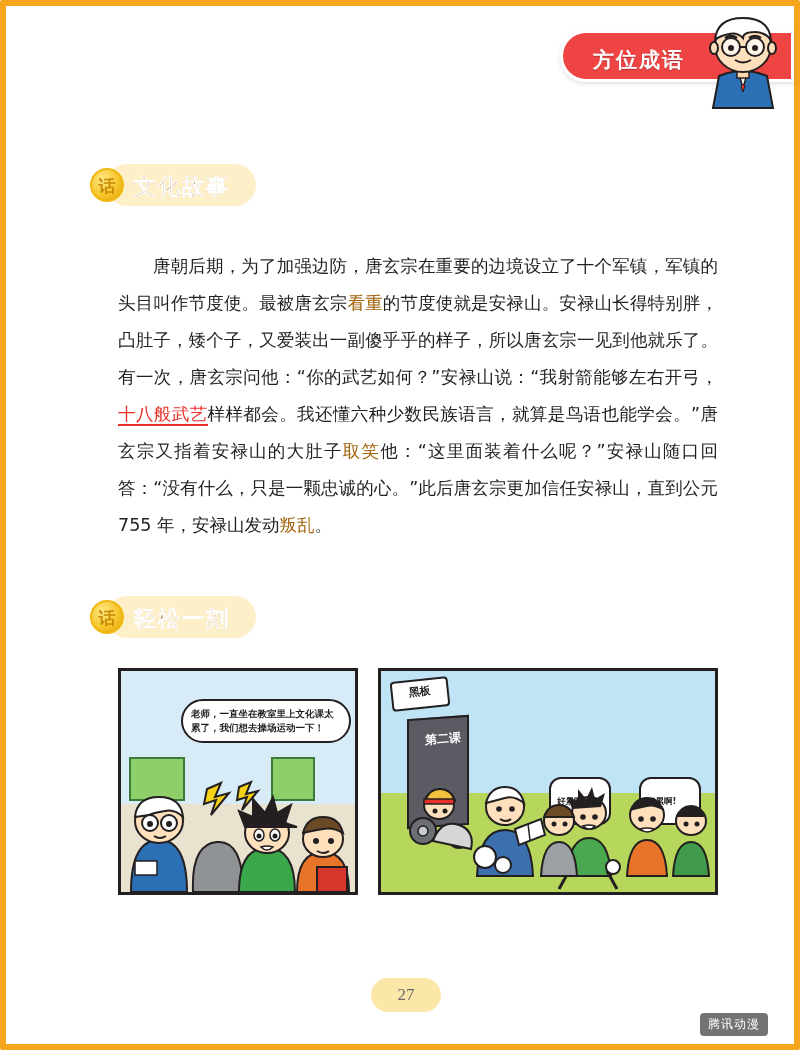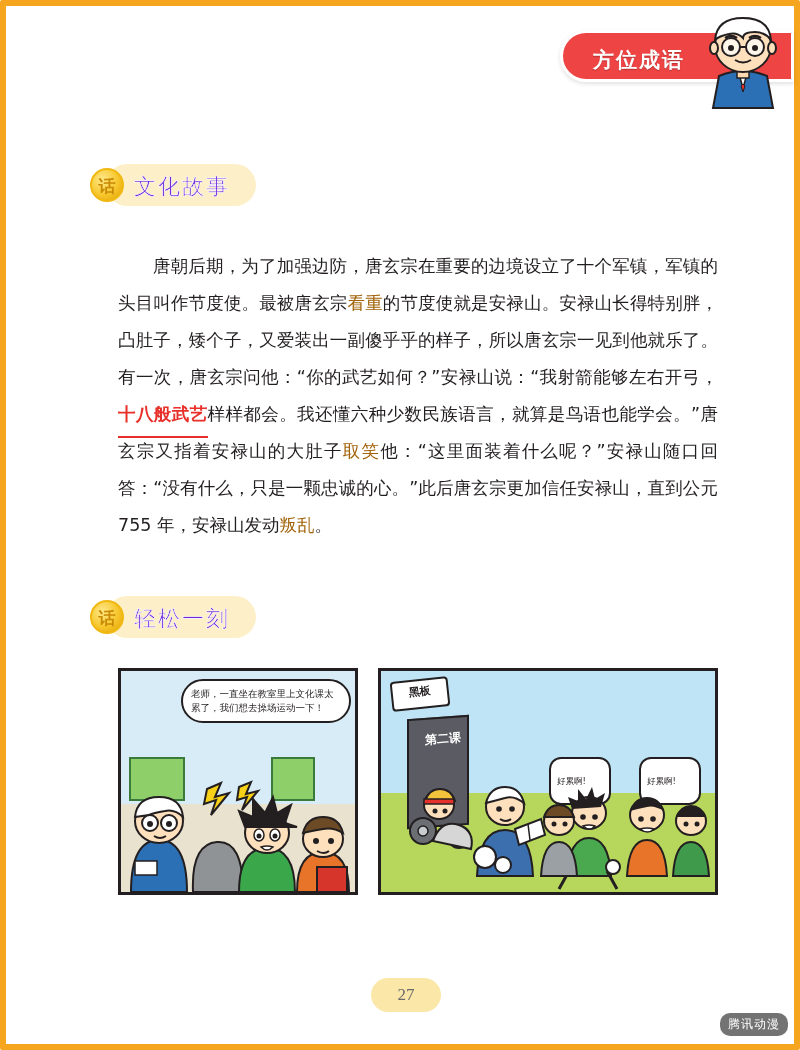--- a/index.html
+++ b/index.html
@@ -104,22 +104,22 @@
     text-align: center;
     font-size: 17px;
     color: #c98b05;
     font-weight: bold;
   }
   .sec-label {
     position: absolute;
     left: 44px;
     top: 4px;
     font-size: 22px;
-    font-weight: normal;
-    color: #6d28d9;
+    font-weight: bold;
+    color: #a16207;
     letter-spacing: 2px;
     -webkit-text-stroke: 0.6px #ffffff;
   }
 
   
   .body-text {
     position: absolute;
     left: 118px;
     top: 248px;
     width: 600px;
@@ -130,23 +130,23 @@
     text-align: justify;
     text-justify: inter-ideograph;
     text-indent: 2em;
   }
   .hl-red {
     color: #a16207;
     font-weight: normal;
   }
   .hl-strong {
     color: #e8302a;
-    font-weight: bold;
+    font-weight: normal;
     border-bottom: 2px solid #e8302a;
-    padding-bottom: 12px;
+    padding-bottom: 0;
   }
 
   
   .comics {
     position: absolute;
     left: 118px;
     top: 668px;
     width: 600px;
     height: 227px;
     display: flex;
@@ -209,22 +209,23 @@
   .bubble {
     position: absolute;
     background: #ffffff;
     border: 2px solid #231f20;
     border-radius: 16px;
     padding: 6px 8px;
     font-family: "DejaVu Sans", "Liberation Sans", sans-serif;
     font-size: 9.5px;
     line-height: 14px;
     color: #231f20;
-    font-weight: normal;
-    box-sizing: border-box;
+    font-weight: bold;
+    box-sizing: border-box;
+    margin-top: 20px;
   }
   .bubble.cloudy {
     border-radius: 22px;
   }
   .bubble.small {
     font-size: 8.5px;
     line-height: 12px;
     padding: 16px 6px;
     border-radius: 12px;
   }
@@ -285,27 +286,27 @@
     position: absolute;
     left: 0; right: 0; top: 7px;
     font-size: 17px;
     color: #6b6b6b;
     font-family: "Liberation Serif", serif;
   }
 
   
   .watermark {
     position: absolute;
-    right: 12px;
+    right: 32px;
     bottom: 14px;
     background: rgba(0,0,0,0.55);
     color: #ffffff;
     font-size: 12px;
     padding: 3px 8px;
-    border-radius: 10px;
+    border-radius: 4px;
     letter-spacing: 1px;
   }
 </style>
 </head>
 <body>
 
 <div class="page-frame">
   <div class="page-frame-inner"></div>
 </div>
 

